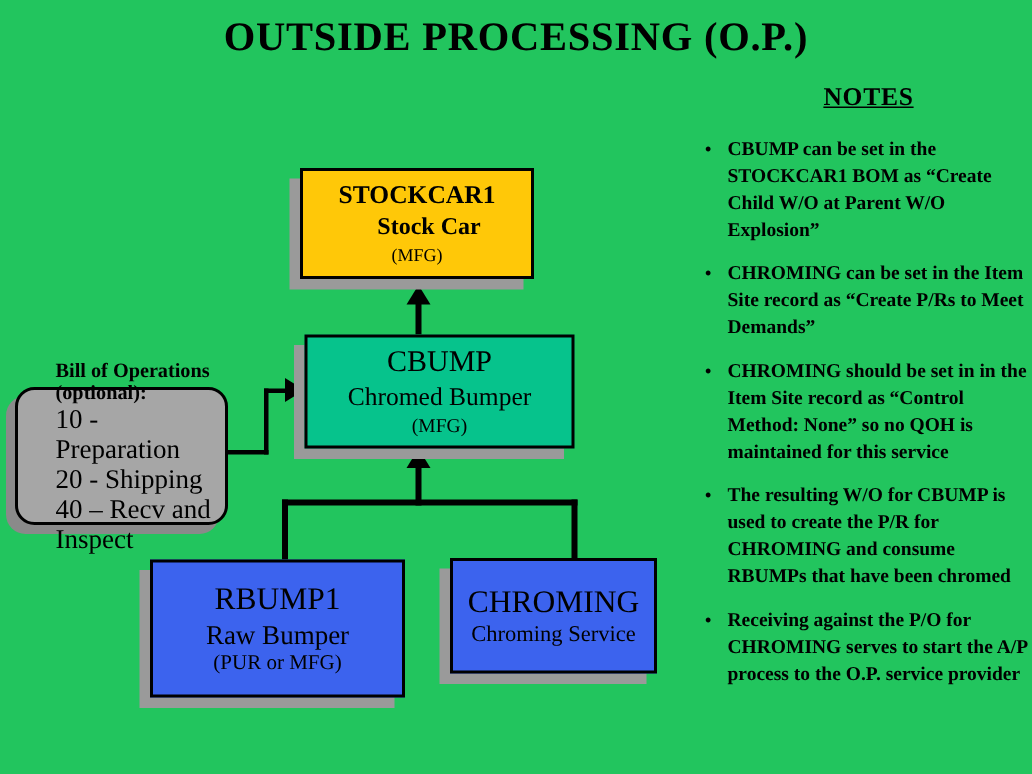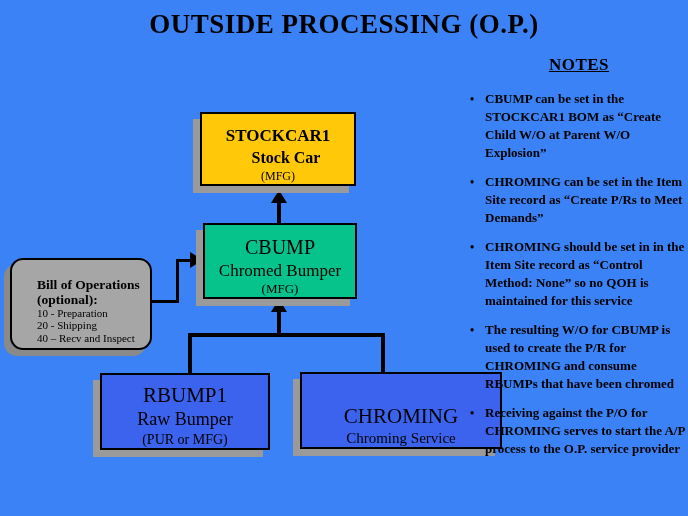--- a/index.html
+++ b/index.html
@@ -1,21 +1,21 @@
 <!DOCTYPE html>
 <html><head>
 <meta charset="utf-8">
 <style>
   * { margin: 0; padding: 0; box-sizing: border-box; }
   html,body { background: #ffffff; }
   .slide {
     position: relative;
     width: 688px;
     height: 516px;
-    background: #3b82f6;
+    background: #22c55e;
     font-family: "Liberation Serif", "DejaVu Serif", serif;
     color: #000;
     overflow: hidden;
   }
   .slide-title {
     position: absolute;
     top: 9px; left: 0;
     width: 100%;
     text-align: center;
     font-size: 27px;
@@ -23,55 +23,55 @@
     letter-spacing: 0.5px;
   }
   
   .box {
     position: absolute;
     border: 2px solid #000;
     box-shadow: -7px 7px 0 #9a9a9a;
     display: flex;
     flex-direction: column;
     align-items: center;
-    justify-content: flex-end;
+    justify-content: center;
     text-align: center;
     line-height: 1.15;
   }
   #box-stockcar { left: 200px; top: 112px; width: 156px; height: 74px; }
   #box-stockcar .l1 { font-size: 17px; font-weight: bold; }
   #box-stockcar .l2 { font-size: 16px; font-weight: bold; margin-top: 3px; padding-left: 16px; }
   #box-stockcar .l3 { font-size: 12px; margin-top: 3px; }
 
-  #box-cbump { left: 203px; top: 223px; width: 154px; height: 76px; }
+  #box-cbump { left: 203px; top: 223px; width: 180px; height: 76px; }
   #box-cbump .l1 { font-size: 20px; }
   #box-cbump .l2 { font-size: 17px; margin-top: 2px; font-family: Liberation Serif, serif; }
   #box-cbump .l3 { font-size: 13px; margin-top: 2px; }
 
-  #box-rbump { left: 100px; top: 373px; width: 170px; height: 77px; }
+  #box-rbump { left: 100px; top: 373px; width: 170px; height: 92px; }
   #box-rbump .l1 { font-size: 21px; }
   #box-rbump .l2 { font-size: 18px; margin-top: 2px; }
   #box-rbump .l3 { font-size: 14px; margin-top: 2px; }
 
-  #box-chroming { left: 300px; top: 372px; width: 202px; height: 77px; }
+  #box-chroming { left: 300px; top: 372px; width: 138px; height: 77px; }
   #box-chroming .l1 { font-size: 21px; }
   #box-chroming .l2 { font-size: 15px; margin-top: 2px; }
   #box-chroming .l3 { font-size: 14px; margin-top: 2px; }
 
   #box-billops {
     left: 10px; top: 258px; width: 142px; height: 92px;
     border-radius: 13px;
     box-shadow: -6px 6px 0 #8a8a8a;
     align-items: flex-start;
     text-align: left;
     padding: 4px 4px 4px 25px;
     line-height: 1.12;
   }
   #box-billops .bo-head { font-size: 13.5px; font-weight: bold; }
-  #box-billops .bo-item { font-size: 11px; }
+  #box-billops .bo-item { font-size: 18px; }
 
   
   .line { position: absolute; background: #000; }
   #line-cbump-stockcar { left: 277px; top: 202px; width: 4px; height: 21px; }
   #line-t-cbump        { left: 277px; top: 311px; width: 4px; height: 26px; }
   #line-t-horizontal   { left: 188px; top: 333px; width: 197px; height: 4px; }
   #line-stub-rbump     { left: 188px; top: 333px; width: 4px; height: 40px; }
   #line-stub-chroming  { left: 381px; top: 333px; width: 4px; height: 39px; }
   #line-billops-h1     { left: 152px; top: 300px; width: 27px; height: 3px; }
   #line-billops-v      { left: 176px; top: 259px; width: 3px; height: 44px; }

